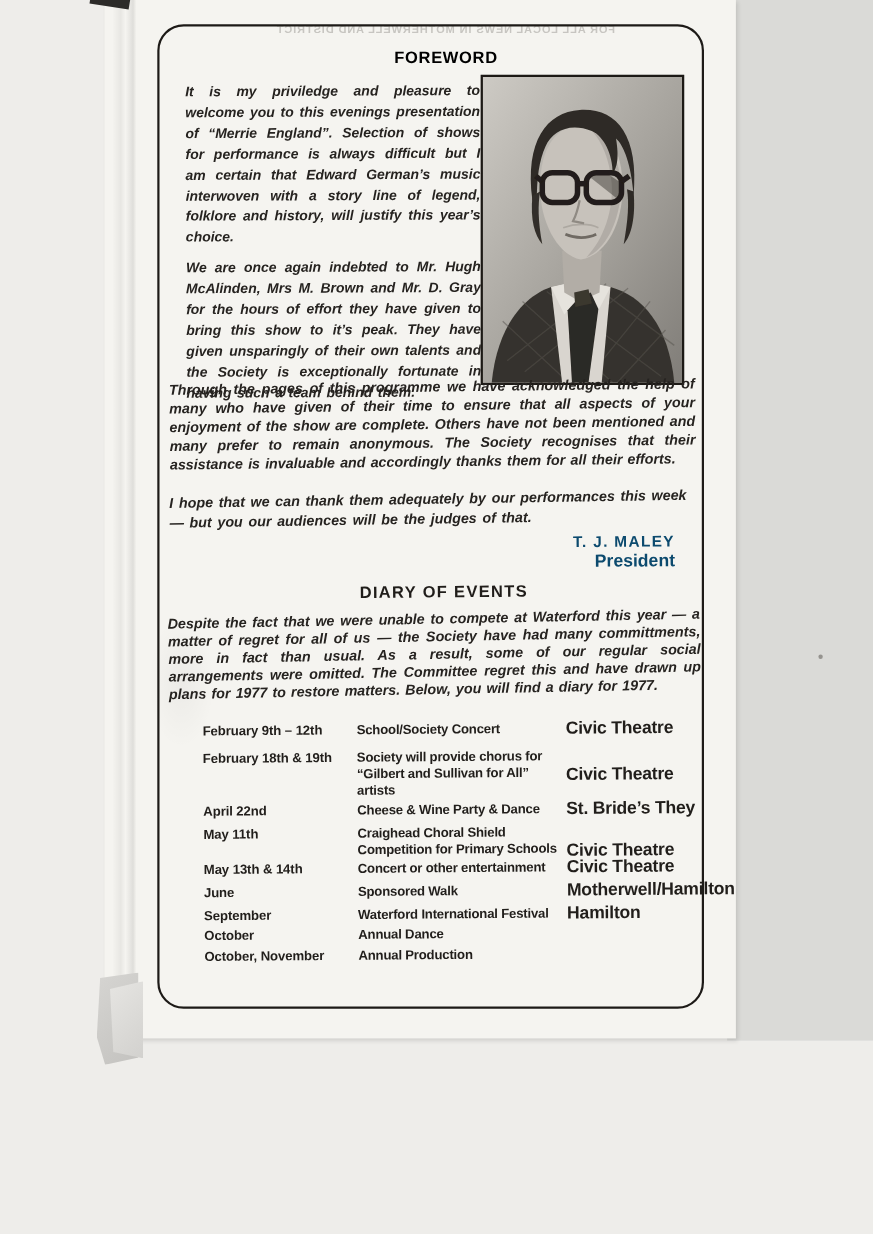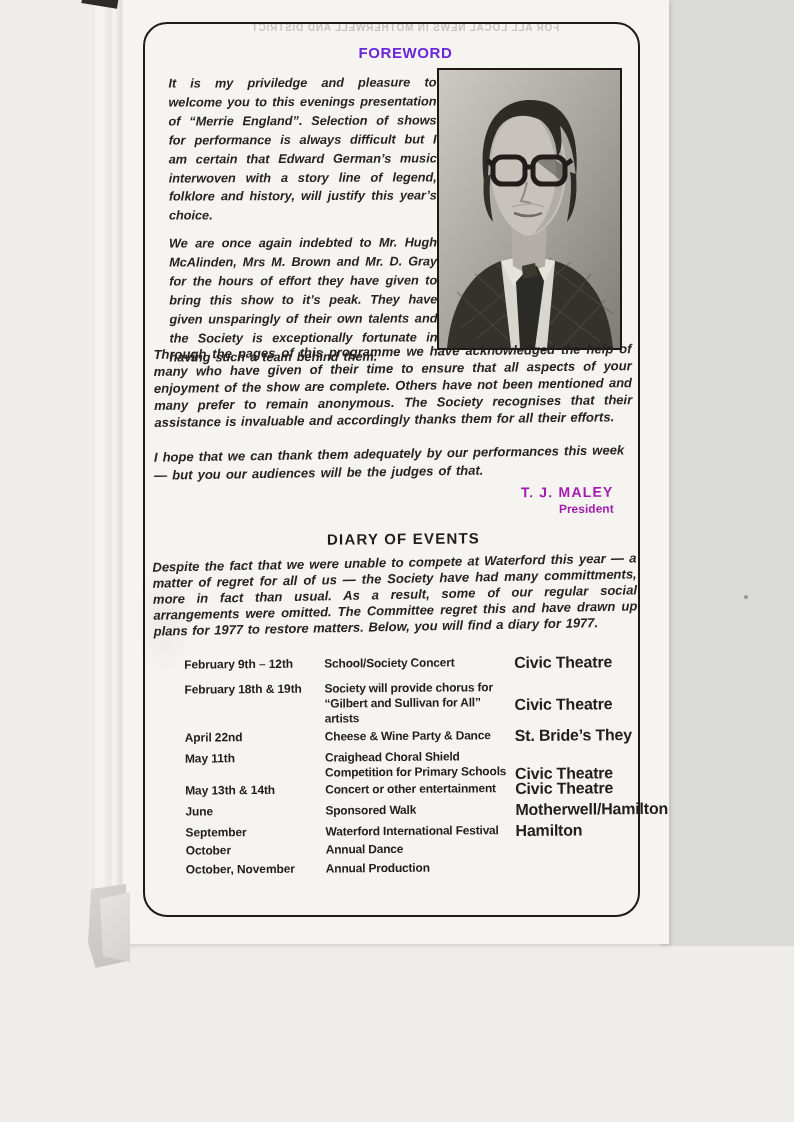--- a/index.html
+++ b/index.html
@@ -32,21 +32,21 @@
   .frame{
     position:absolute;left:48px;top:22px;width:497px;height:895px;
     border:2.5px solid #1d1a17;border-radius:24px;
     box-sizing:border-box;
   }
   .fw-title{
     position:absolute;top:20px;left:0;width:100%;margin:0;
     transform:translateX(14px);
     text-align:center;
     font-size:15px;font-weight:bold;letter-spacing:0.6px;
-    color:#6d28d9;
+    color:#000000;
   }
   .leftcol{
     position:absolute;left:24px;top:50px;width:268px;
     transform:rotate(-0.25deg);
   }
   .leftcol p{
     margin:0 0 9px 0;
     font-size:12.7px;line-height:18.9px;
     font-style:italic;font-weight:bold;
     text-align:justify;
@@ -69,25 +69,25 @@
   .p4{
     position:absolute;left:9px;top:421px;width:478px;margin:0;
     font-size:13px;line-height:17.5px;
     font-style:italic;font-weight:bold;
     color:#262320;
     transform:rotate(-0.9deg);
     word-spacing:1.5px;
   }
   .sig{
     position:absolute;right:24px;top:460px;
-    text-align:right;color:#a21caf;
+    text-align:right;color:#0c4a6e;
     transform:rotate(-0.4deg);
   }
   .sig-name{font-size:14px;font-weight:bold;letter-spacing:1.2px;}
-  .sig-role{font-size:12px;font-weight:bold;margin-top:2px;}
+  .sig-role{font-size:16px;font-weight:bold;margin-top:2px;}
   .diary-title{
     position:absolute;top:506px;left:0;width:100%;margin:0;
     transform:translateX(12px) rotate(-0.5deg);
     text-align:center;
     font-size:15px;font-weight:bold;letter-spacing:1.2px;
     color:#201d1a;
   }
   .intro{
     position:absolute;left:8px;top:531px;width:484px;margin:0;
     font-size:13px;line-height:16px;

